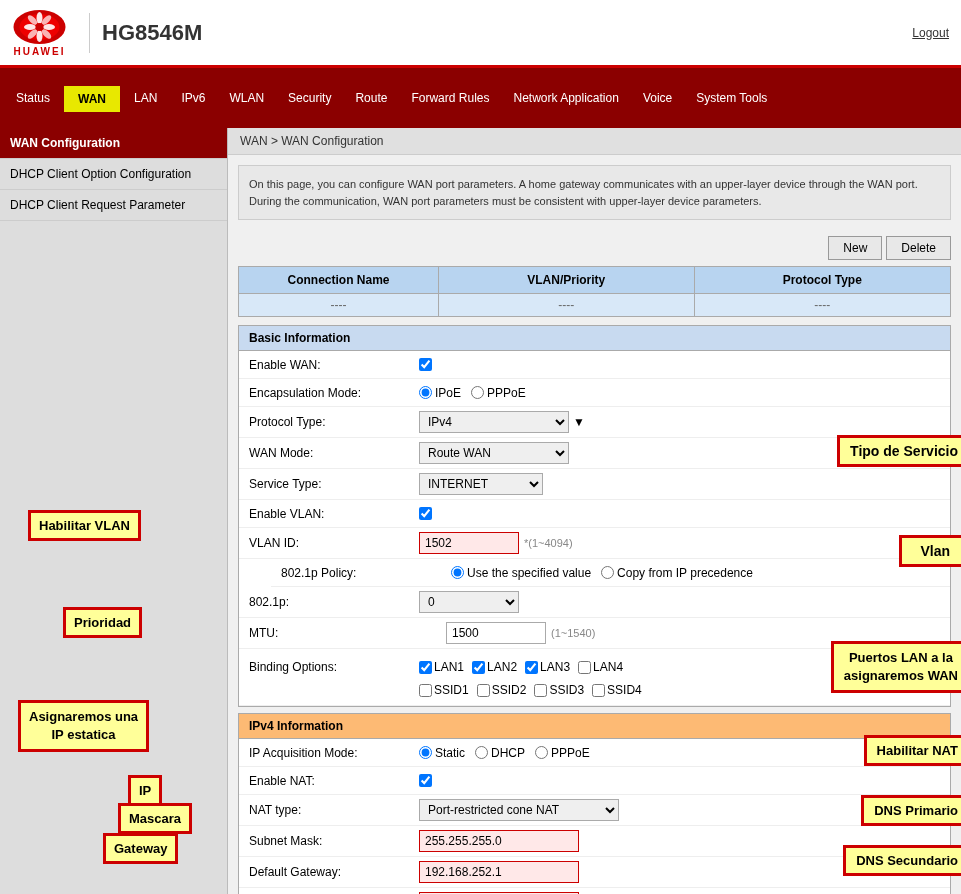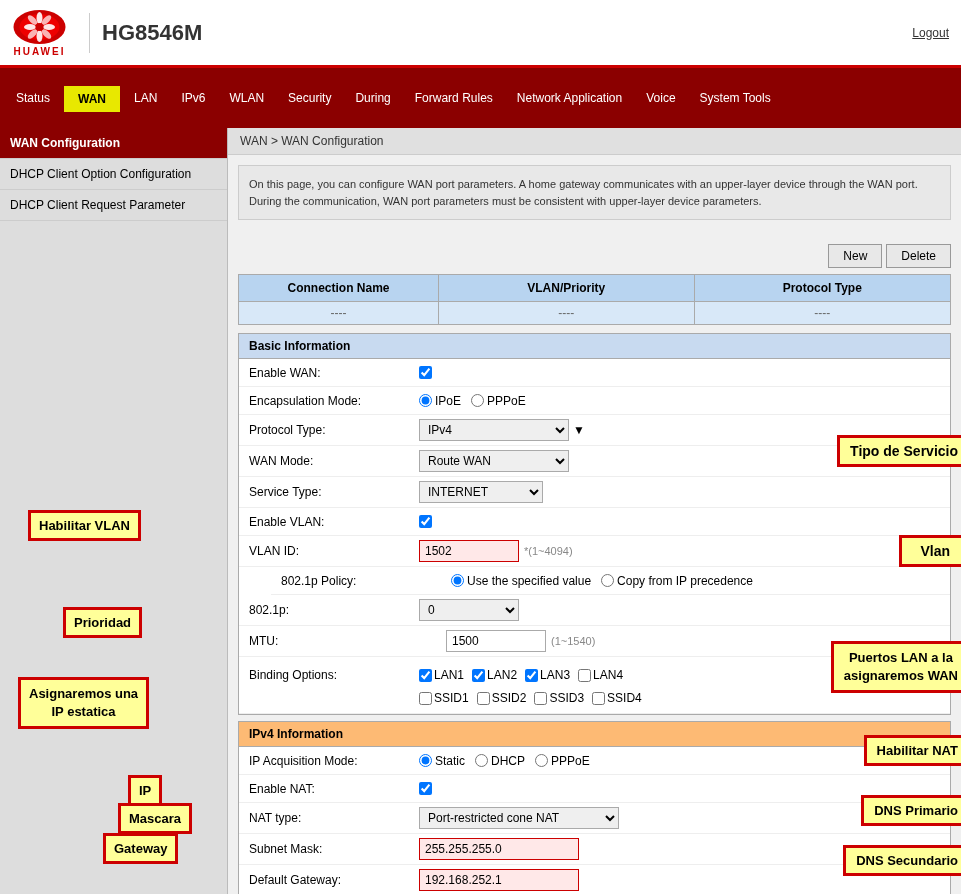--- a/index.html
+++ b/index.html
@@ -35,42 +35,42 @@
   <button style="background:none; border:none; font-size:12px; cursor:pointer; text-decoration:underline; color:#333;">Logout</button>
 </div>
 
 <div style="background:#8b0000; display:flex; align-items:stretch; padding:16px 4px;">
   <button style="color:#fff; padding:7px 12px; cursor:pointer; font-size:12px; background:none; border:none; white-space:nowrap;">Status</button>
   <button style="color:#000; padding:5px 14px; cursor:pointer; font-size:12px; font-weight:bold; background:#e8e800; border:none; white-space:nowrap; margin: 2px 2px 0;">WAN</button>
   <button style="color:#fff; padding:7px 12px; cursor:pointer; font-size:12px; background:none; border:none; white-space:nowrap;">LAN</button>
   <button style="color:#fff; padding:7px 12px; cursor:pointer; font-size:12px; background:none; border:none; white-space:nowrap;">IPv6</button>
   <button style="color:#fff; padding:7px 12px; cursor:pointer; font-size:12px; background:none; border:none; white-space:nowrap;">WLAN</button>
   <button style="color:#fff; padding:7px 12px; cursor:pointer; font-size:12px; background:none; border:none; white-space:nowrap;">Security</button>
-  <button style="color:#fff; padding:7px 12px; cursor:pointer; font-size:12px; background:none; border:none; white-space:nowrap;">During</button>
+  <button style="color:#fff; padding:7px 12px; cursor:pointer; font-size:12px; background:none; border:none; white-space:nowrap;">Route</button>
   <button style="color:#fff; padding:7px 12px; cursor:pointer; font-size:12px; background:none; border:none; white-space:nowrap;">Forward Rules</button>
   <button style="color:#fff; padding:7px 12px; cursor:pointer; font-size:12px; background:none; border:none; white-space:nowrap;">Network Application</button>
   <button style="color:#fff; padding:7px 12px; cursor:pointer; font-size:12px; background:none; border:none; white-space:nowrap;">Voice</button>
   <button style="color:#fff; padding:7px 12px; cursor:pointer; font-size:12px; background:none; border:none; white-space:nowrap;">System Tools</button>
 </div>
 
 <div style="display:flex; min-height:760px; background:#f0f0f0;">
 
   <div style="width:228px; background:#ddd; border-right:1px solid #bbb; flex-shrink:0;">
     <div style="padding:8px 10px; border-bottom:1px solid #ccc; cursor:pointer; font-size:12px; background:#8b0000; color:#fff; font-weight:bold;">WAN Configuration</div>
     <div style="padding:8px 10px; border-bottom:1px solid #ccc; cursor:pointer; font-size:12px; background:#ddd; color:#000;">DHCP Client Option Configuration</div>
     <div style="padding:8px 10px; border-bottom:1px solid #ccc; cursor:pointer; font-size:12px; background:#ddd; color:#000;">DHCP Client Request Parameter</div>
   </div>
 
   <div style="flex:1; position:relative;">
 
     <div style="background:#e0e0e0; padding:6px 12px; border-bottom:1px solid #ccc; font-size:12px; color:#333;">WAN &gt; WAN Configuration</div>
 
     <div style="padding:10px; position:relative;">
 
-      <div style="background:#e8e8e8; border:1px solid #ccc; padding:10px; margin-bottom:24px; font-size:11px; color:#333; line-height:1.5;">On this page, you can configure WAN port parameters. A home gateway communicates with an upper-layer device through the WAN port. During the communication, WAN port parameters must be consistent with upper-layer device parameters.</div>
+      <div style="background:#e8e8e8; border:1px solid #ccc; padding:10px; margin-bottom:16px; font-size:11px; color:#333; line-height:1.5;">On this page, you can configure WAN port parameters. A home gateway communicates with an upper-layer device through the WAN port. During the communication, WAN port parameters must be consistent with upper-layer device parameters.</div>
 
       <div style="display:flex; justify-content:flex-end; gap:4px; margin-bottom:6px;">
         <button style="padding:4px 14px; font-size:12px; cursor:pointer; border:1px solid #999; background:#e8e8e8;">New</button>
         <button style="padding:4px 14px; font-size:12px; cursor:pointer; border:1px solid #999; background:#e8e8e8;">Delete</button>
       </div>
 
       <div style="display:grid; grid-template-columns:200px 1fr 1fr; background:#b8d4f0; border:1px solid #aaa; font-weight:bold; font-size:12px;">
         <div style="padding:6px 10px; border-right:1px solid #aaa; text-align:center;">Connection Name</div>
         <div style="padding:6px 10px; border-right:1px solid #aaa; text-align:center;">VLAN/Priority</div>
         <div style="padding:6px 10px; text-align:center;">Protocol Type</div>
@@ -256,21 +256,21 @@
       </div>
 
       <div style="position:absolute; top:355px; left:-200px; background:#ffff99; border:3px solid #cc0000; padding:5px 8px; font-size:13px; font-weight:bold; color:#000; white-space:nowrap; z-index:10;">
         <span>Habilitar VLAN</span>
       </div>
 
       <div style="position:absolute; top:452px; left:-165px; background:#ffff99; border:3px solid #cc0000; padding:5px 8px; font-size:13px; font-weight:bold; color:#000; white-space:nowrap; z-index:10;">
         <span>Prioridad</span>
       </div>
 
-      <div style="position:absolute; top:522px; left:-210px; background:#ffff99; border:3px solid #cc0000; padding:5px 8px; font-size:13px; font-weight:bold; color:#000; text-align:center; z-index:10; line-height:1.4;">
+      <div style="position:absolute; top:545px; left:-210px; background:#ffff99; border:3px solid #cc0000; padding:5px 8px; font-size:13px; font-weight:bold; color:#000; text-align:center; z-index:10; line-height:1.4;">
         Asignaremos una<br>IP estatica
       </div>
 
       <div style="position:absolute; top:620px; left:-100px; background:#ffff99; border:3px solid #cc0000; padding:5px 8px; font-size:13px; font-weight:bold; color:#000; z-index:10;">
         <span>IP</span>
       </div>
 
       <div style="position:absolute; top:648px; left:-110px; background:#ffff99; border:3px solid #cc0000; padding:5px 8px; font-size:13px; font-weight:bold; color:#000; z-index:10;">
         <span>Mascara</span>
       </div>

